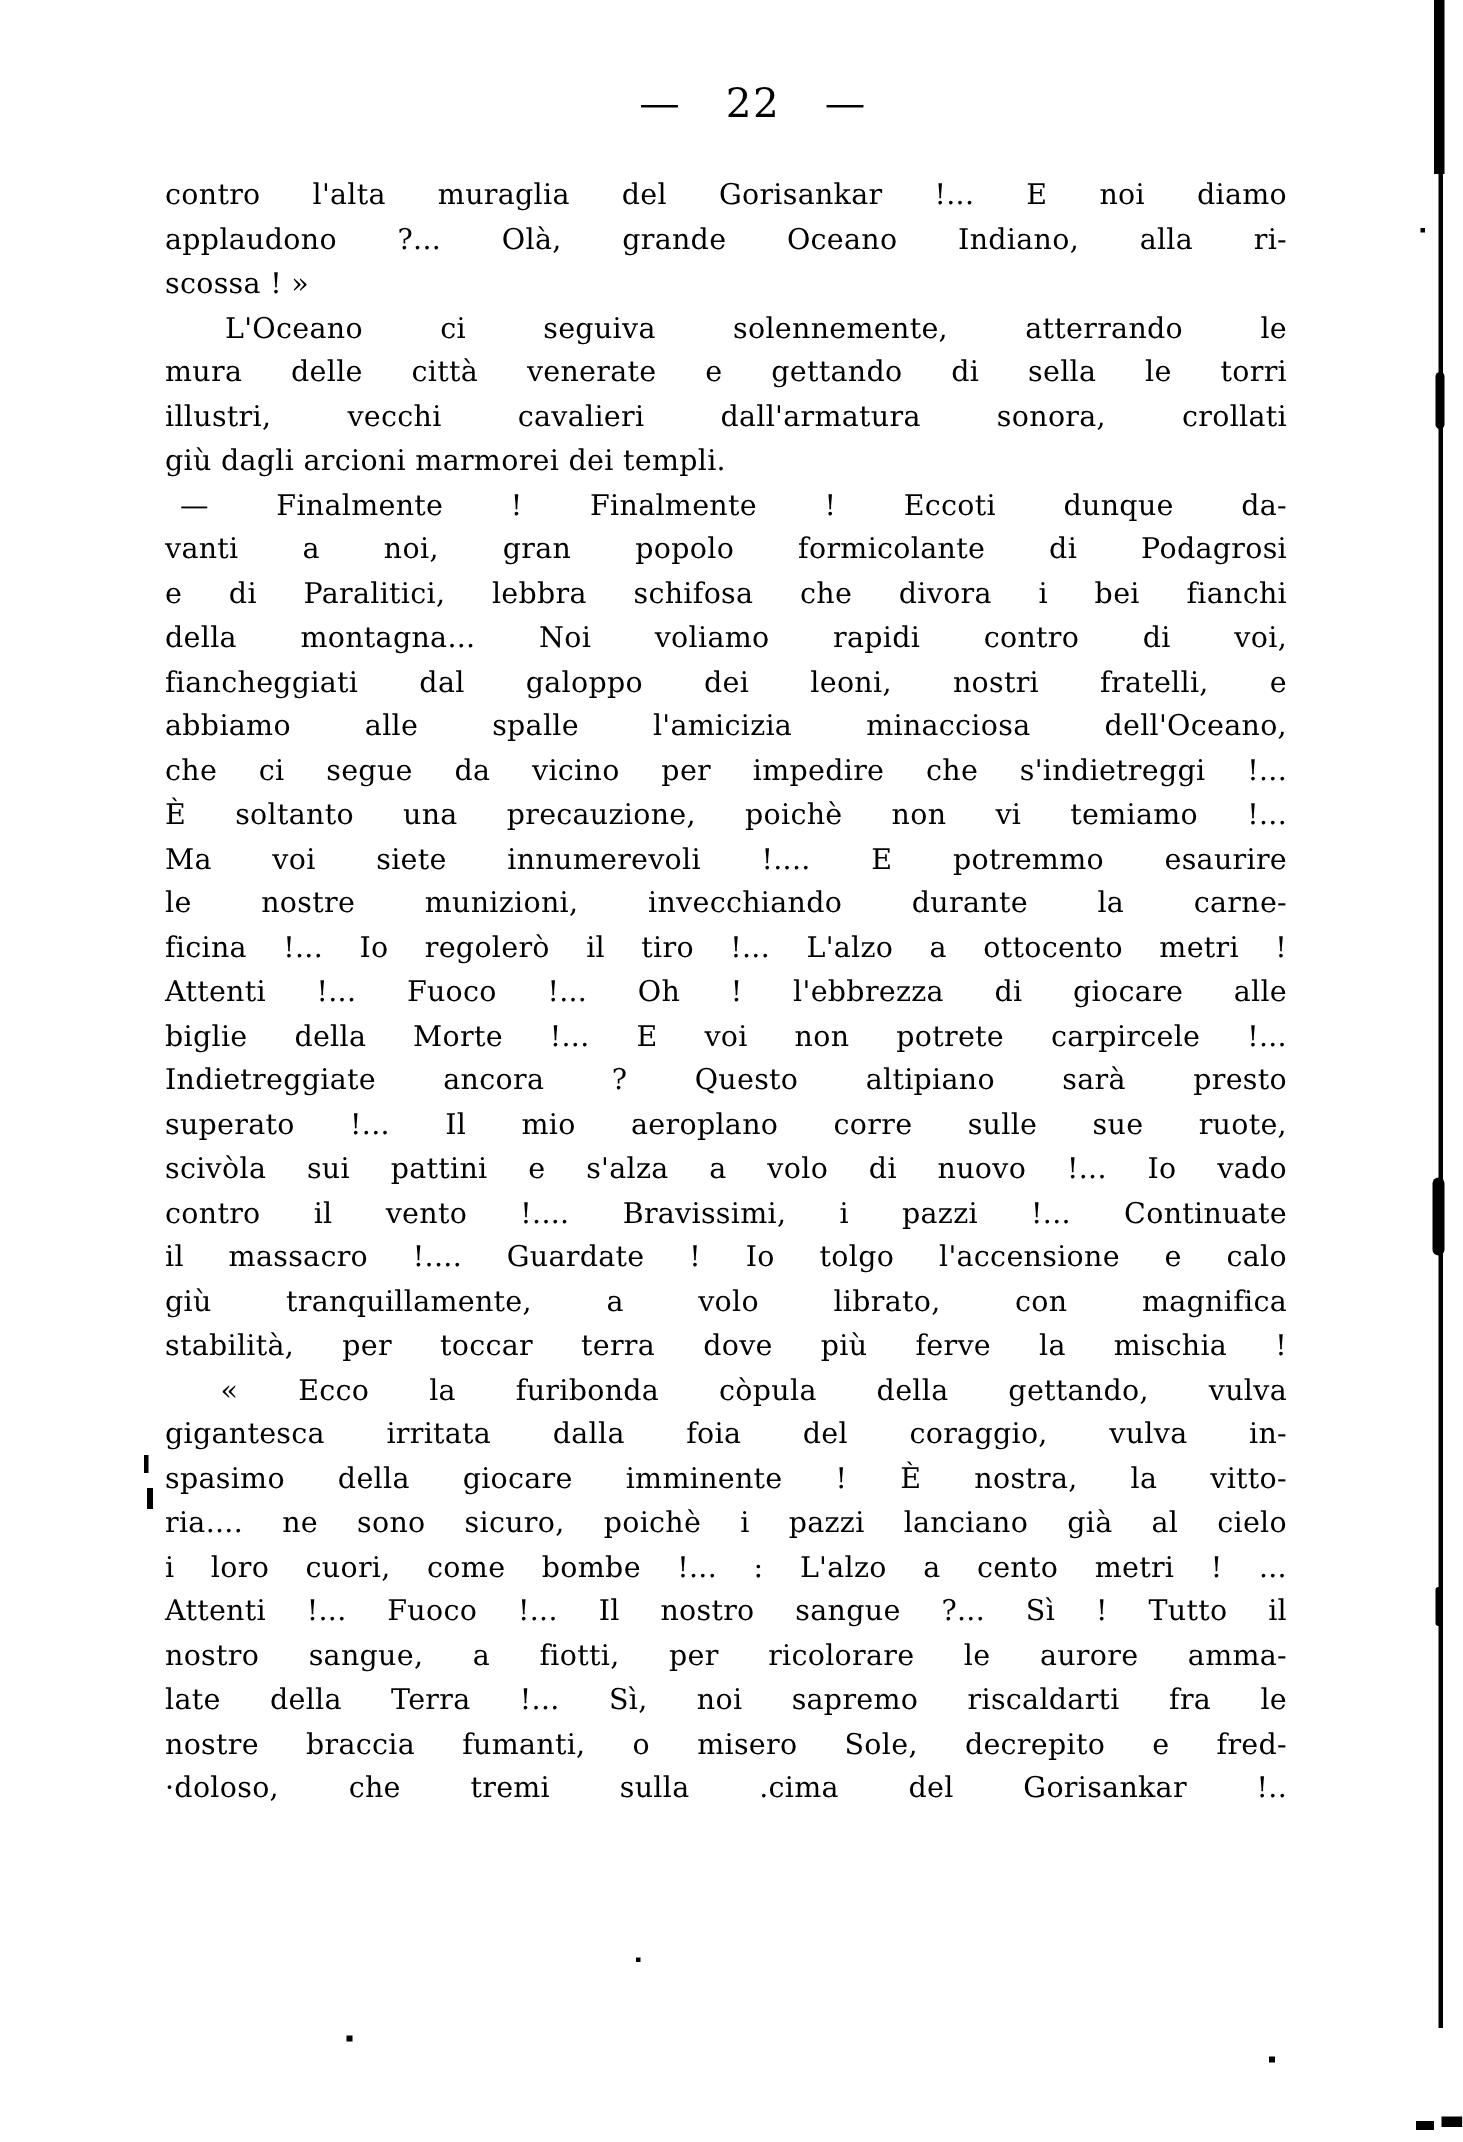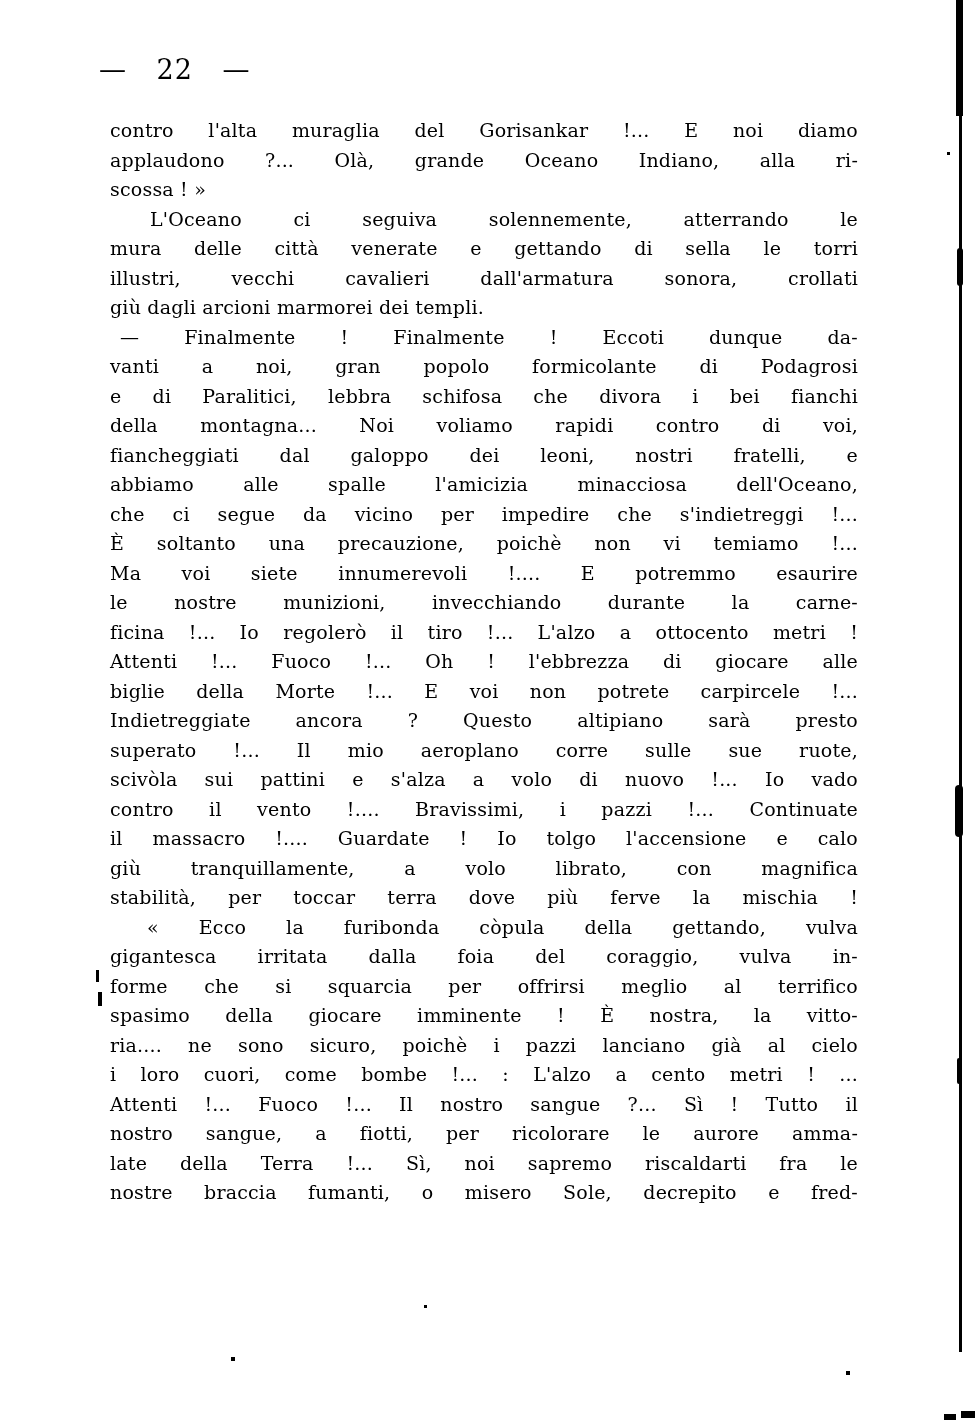--- a/index.html
+++ b/index.html
@@ -9,23 +9,23 @@
     width: 975px;
     height: 1428px;
     background: #ffffff;
     overflow: hidden;
     font-family: "DejaVu Serif", "Liberation Serif", serif;
     color: #000000;
   }
   .page-header {
     position: absolute;
     top: 54px;
-    left: 99px;
+    left: 128px;
     width: 748px;
-    text-align: left;
+    text-align: center;
     font-size: 27px;
     letter-spacing: 1px;
     word-spacing: 20px;
     color: #000000;
   }
   .text-block {
     position: absolute;
     top: 116px;
     left: 110px;
     width: 748px;
@@ -96,28 +96,28 @@
         <div class="line">superato !... Il mio aeroplano corre sulle sue ruote,</div>
         <div class="line">scivòla sui pattini e s'alza a volo di nuovo !... Io vado</div>
         <div class="line">contro il vento !.... Bravissimi, i pazzi !... Continuate</div>
         <div class="line">il massacro !.... Guardate ! Io tolgo l'accensione e calo</div>
         <div class="line">giù tranquillamente, a volo librato, con magnifica</div>
         <div class="line last">stabilità, per toccar terra dove più ferve la mischia !</div>
       </div>
       <div class="para p4 jl">
         <div class="line indent">« Ecco la furibonda còpula della gettando, vulva</div>
         <div class="line">gigantesca irritata dalla foia del coraggio, vulva in-</div>
-        <div class="line">forme che si squarcia per offrirsi meglio al terrifico</div>
         <div class="line">spasimo della giocare imminente ! È nostra, la vitto-</div>
         <div class="line">ria.... ne sono sicuro, poichè i pazzi lanciano già al cielo</div>
         <div class="line">i loro cuori, come bombe !... : L'alzo a cento metri ! ...</div>
         <div class="line">Attenti !... Fuoco !... Il nostro sangue ?... Sì ! Tutto il</div>
         <div class="line">nostro sangue, a fiotti, per ricolorare le aurore amma-</div>
         <div class="line">late della Terra !... Sì, noi sapremo riscaldarti fra le</div>
         <div class="line">nostre braccia fumanti, o misero Sole, decrepito e fred-</div>
+        <div class="line last">·doloso, che tremi sulla .cima del Gorisankar !..</div>
       </div>
     </div>
 
   <div class="artifact edge-main"></div>
   <div class="artifact edge-top"></div>
   <div class="artifact edge-blob1"></div>
   <div class="artifact edge-blob2"></div>
   <div class="artifact edge-blob3"></div>
   <div class="artifact dash1"></div>
   <div class="artifact dash2"></div>

